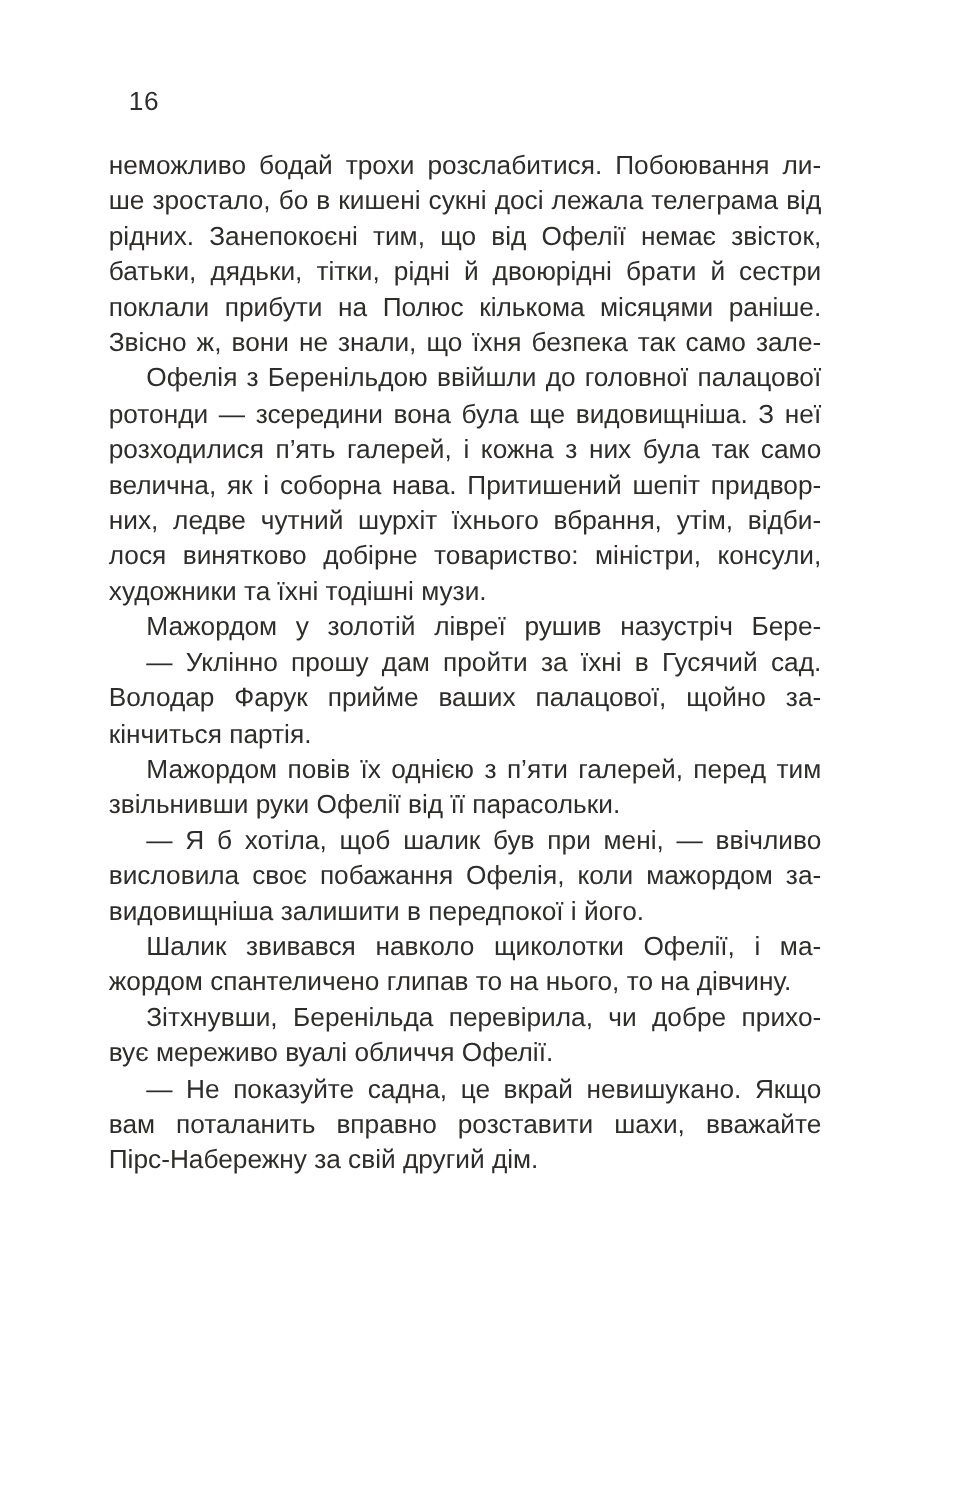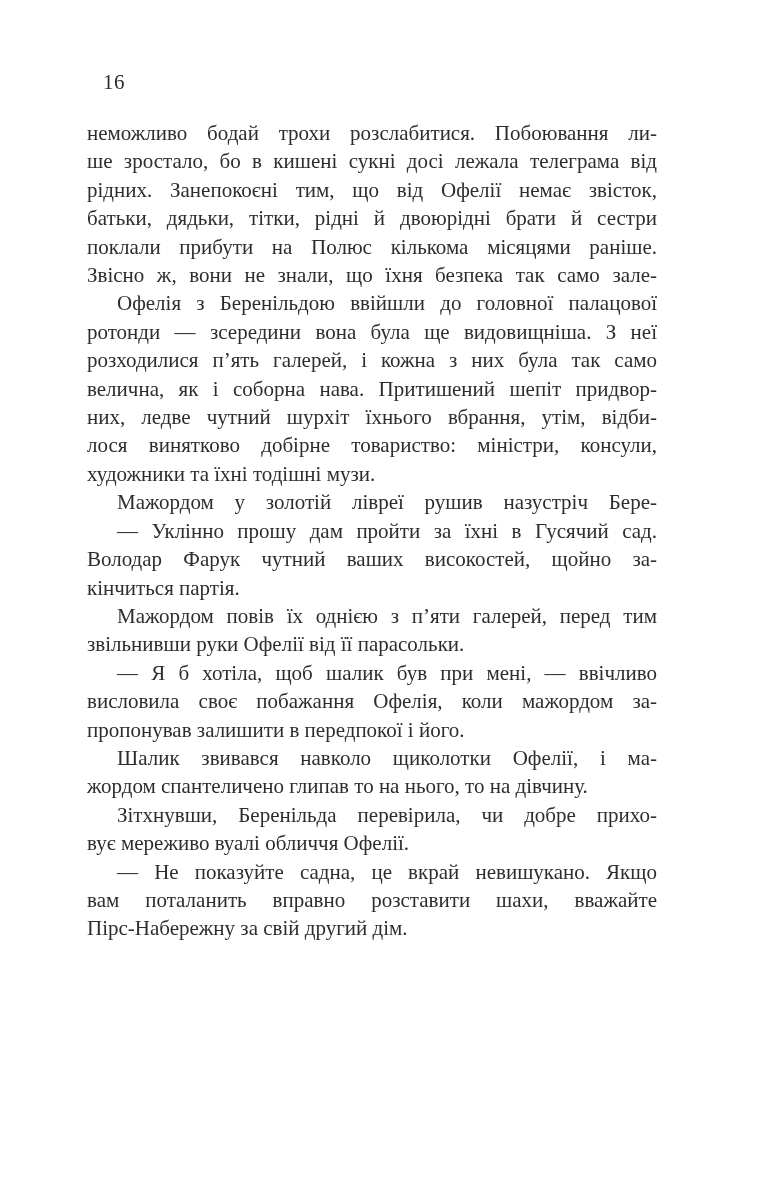--- a/index.html
+++ b/index.html
@@ -5,21 +5,21 @@
   html, body {
     margin: 0;
     padding: 0;
     background: #ffffff;
   }
   .page {
     position: relative;
     width: 773px;
     height: 1200px;
     background: var(--page-bg, #ffffff);
-    font-family: Liberation Serif, serif;
+    font-family: Liberation Sans, sans-serif;
     color: var(--text-color, #2e2d2b);
     overflow: hidden;
   }
   .page-number {
     position: absolute;
     left: 103px;
     top: 70px;
     font-size: 21px;
     line-height: 24px;
     letter-spacing: 0.5px;
@@ -69,31 +69,31 @@
         <div class="line">велична, як і соборна нава. Притишений шепіт придвор-</div>
         <div class="line">них, ледве чутний шурхіт їхнього вбрання, утім, відби-</div>
         <div class="line">лося винятково добірне товариство: міністри, консули,</div>
         <div class="line last">художники та їхні тодішні музи.</div>
       </div>
       <div class="para">
         <div class="line first-indent">Мажордом у золотій лівреї рушив назустріч Бере-</div>
       </div>
       <div class="para">
         <div class="line first-indent">— Уклінно прошу дам пройти за їхні в Гусячий сад.</div>
-        <div class="line">Володар Фарук чутний ваших високостей, щойно за-</div>
+        <div class="line">Володар Фарук прийме ваших палацової, щойно за-</div>
         <div class="line last">кінчиться партія.</div>
       </div>
       <div class="para">
         <div class="line first-indent">Мажордом повів їх однією з п’яти галерей, перед тим</div>
         <div class="line last">звільнивши руки Офелії від її парасольки.</div>
       </div>
       <div class="para">
         <div class="line first-indent">— Я б хотіла, щоб шалик був при мені, — ввічливо</div>
         <div class="line">висловила своє побажання Офелія, коли мажордом за-</div>
-        <div class="line last">пропонував залишити в передпокої і його.</div>
+        <div class="line last">видовищніша залишити в передпокої і його.</div>
       </div>
       <div class="para">
         <div class="line first-indent">Шалик звивався навколо щиколотки Офелії, і ма-</div>
         <div class="line last">жордом спантеличено глипав то на нього, то на дівчину.</div>
       </div>
       <div class="para">
       </div>
       <div class="para">
         <div class="line first-indent">Зітхнувши, Беренільда перевірила, чи добре прихо-</div>
         <div class="line last">вує мереживо вуалі обличчя Офелії.</div>

